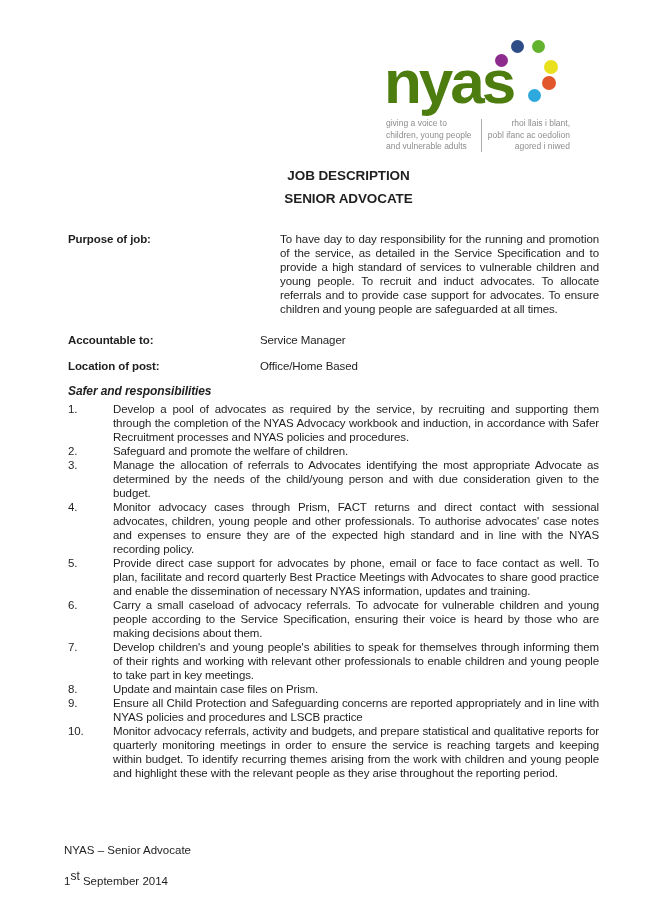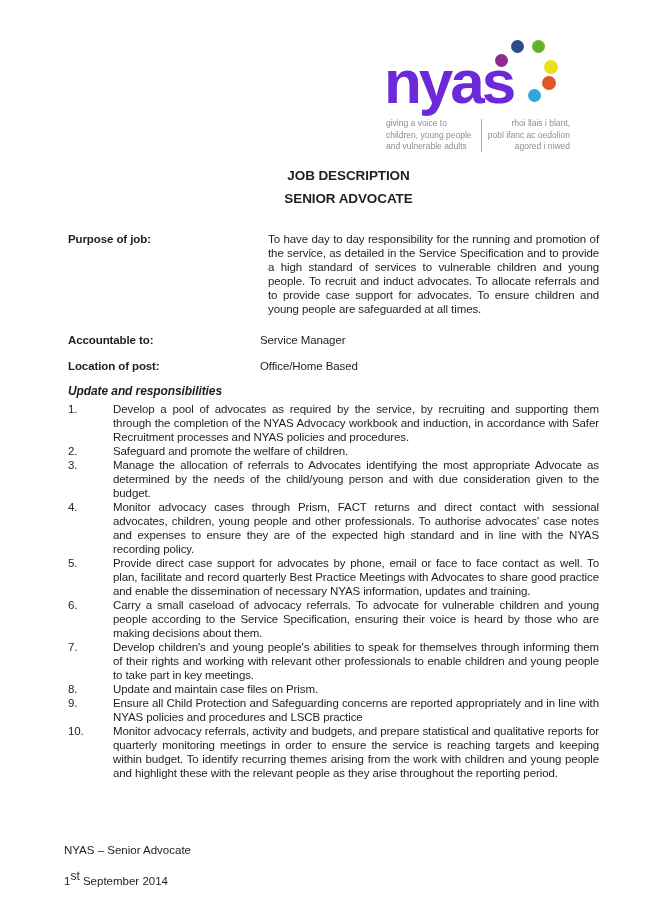--- a/index.html
+++ b/index.html
@@ -33,21 +33,21 @@
   
   .content{
     position:absolute;left:8px;top:0;width:653px;box-sizing:border-box;
     padding:0 62px 0 60px;font-size:11.5px;line-height:14px;letter-spacing:-0.1px;
   }
   .titles{margin-top:169px;text-align:center;padding-left:30px;
     font-weight:bold;font-size:13.5px;line-height:14px;}
   .title-sub{margin-top:9px;}
 
   .field-row{display:flex;}
-  .purpose-row{margin-top:26px;}
+  .purpose-row{margin-top:26px;gap:12px;}
   .accountable-row{margin-top:17px;}
   .location-row{margin-top:12px;}
   .field-label{width:192px;flex-shrink:0;font-weight:bold;}
   .field-value{flex:1;}
   .justify{text-align:justify;margin-left:8px;}
 
   .duties-heading{margin-top:11px;font-weight:bold;font-style:italic;font-size:12px;}
   .duties{margin-top:4px;}
   .duty{display:flex;}
   .duty-num{width:45px;flex-shrink:0;}
@@ -56,21 +56,21 @@
   .footer{position:absolute;left:64px;top:843px;font-size:11.5px;line-height:14px;}
   .doc-date{margin-top:17px;}
   .doc-date sup{font-size:12px;line-height:0;vertical-align:super;text-align:right;}
 </style>
 </head>
 <body>
 
 <div class="page">
 
   <div class="logo">
-    <div class="brand" style="color: #6d28d9;">nyas</div>
+    <div class="brand" style="color: #4d7c0f;">nyas</div>
     <span class="dot dot-navy" style="background-color: rgb(46, 76, 134);"></span>
     <span class="dot dot-green" style="background-color: rgb(99, 178, 45);"></span>
     <span class="dot dot-purple" style="background-color: rgb(141, 43, 142);"></span>
     <span class="dot dot-yellow" style="background-color: rgb(233, 224, 30);"></span>
     <span class="dot dot-orange" style="background-color: rgb(225, 86, 43);"></span>
     <span class="dot dot-cyan" style="background-color: rgb(46, 169, 222);"></span>
 
     <div class="taglines">
       <div class="tag-en">
         <div>giving a voice to</div>
@@ -101,21 +101,21 @@
     <div class="field-row accountable-row">
       <div class="field-label">Accountable to:</div>
       <div class="field-value">Service Manager</div>
     </div>
 
     <div class="field-row location-row">
       <div class="field-label">Location of post:</div>
       <div class="field-value">Office/Home Based</div>
     </div>
 
-    <div class="duties-heading">Update and responsibilities</div>
+    <div class="duties-heading">Safer and responsibilities</div>
 
     <div class="duties">
       <div class="duty">
         <div class="duty-num">1.</div>
         <div class="duty-text">Develop a pool of advocates as required by the service, by recruiting and supporting them through the completion of the NYAS Advocacy workbook and induction, in accordance with Safer Recruitment processes and NYAS policies and procedures.</div>
       </div>
       <div class="duty">
         <div class="duty-num">2.</div>
         <div class="duty-text">Safeguard and promote the welfare of children.</div>
       </div>

